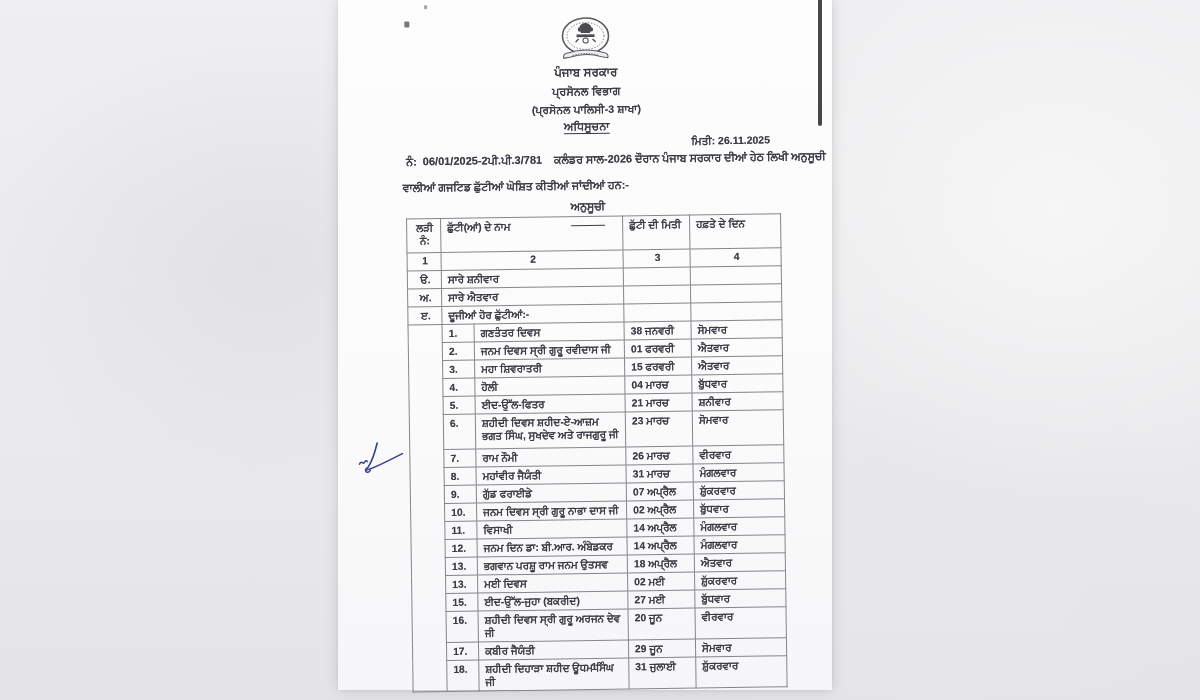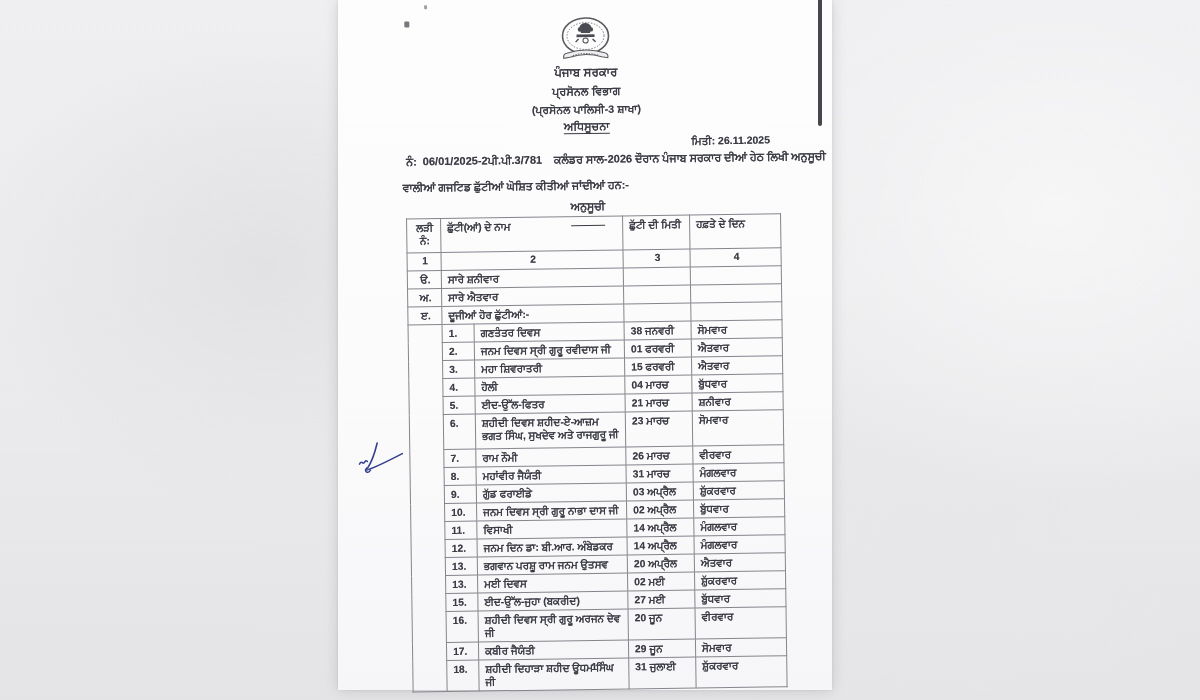--- a/index.html
+++ b/index.html
@@ -202,21 +202,21 @@
       </tr>
       <tr class="hol">
         <td class="c-num">8.</td>
         <td>ਮਹਾਂਵੀਰ ਜੈਯੰਤੀ</td>
         <td>31 ਮਾਰਚ</td>
         <td>ਮੰਗਲਵਾਰ</td>
       </tr>
       <tr class="hol">
         <td class="c-num">9.</td>
         <td>ਗੁੱਡ ਫਰਾਈਡੇ</td>
-        <td>03 ਅਪ੍ਰੈਲ</td>
+        <td>07 ਅਪ੍ਰੈਲ</td>
         <td>ਸ਼ੁੱਕਰਵਾਰ</td>
       </tr>
       <tr class="hol">
         <td class="c-num">10.</td>
         <td>ਜਨਮ ਦਿਵਸ ਸ੍ਰੀ ਗੁਰੂ ਨਾਭਾ ਦਾਸ ਜੀ</td>
         <td>02 ਅਪ੍ਰੈਲ</td>
         <td>ਬੁੱਧਵਾਰ</td>
       </tr>
       <tr class="hol">
         <td class="c-num">11.</td>
@@ -226,21 +226,21 @@
       </tr>
       <tr class="hol">
         <td class="c-num">12.</td>
         <td>ਜਨਮ ਦਿਨ ਡਾ: ਬੀ.ਆਰ. ਅੰਬੇਡਕਰ</td>
         <td>14 ਅਪ੍ਰੈਲ</td>
         <td>ਮੰਗਲਵਾਰ</td>
       </tr>
       <tr class="hol">
         <td class="c-num">13.</td>
         <td>ਭਗਵਾਨ ਪਰਸ਼ੂ ਰਾਮ ਜਨਮ ਉਤਸਵ</td>
-        <td>20 ਅਪ੍ਰੈਲ</td>
+        <td>18 ਅਪ੍ਰੈਲ</td>
         <td>ਐਤਵਾਰ</td>
       </tr>
       <tr class="hol">
         <td class="c-num">13.</td>
         <td>ਮਈ ਦਿਵਸ</td>
         <td>02 ਮਈ</td>
         <td>ਸ਼ੁੱਕਰਵਾਰ</td>
       </tr>
       <tr class="hol">
         <td class="c-num">15.</td>

